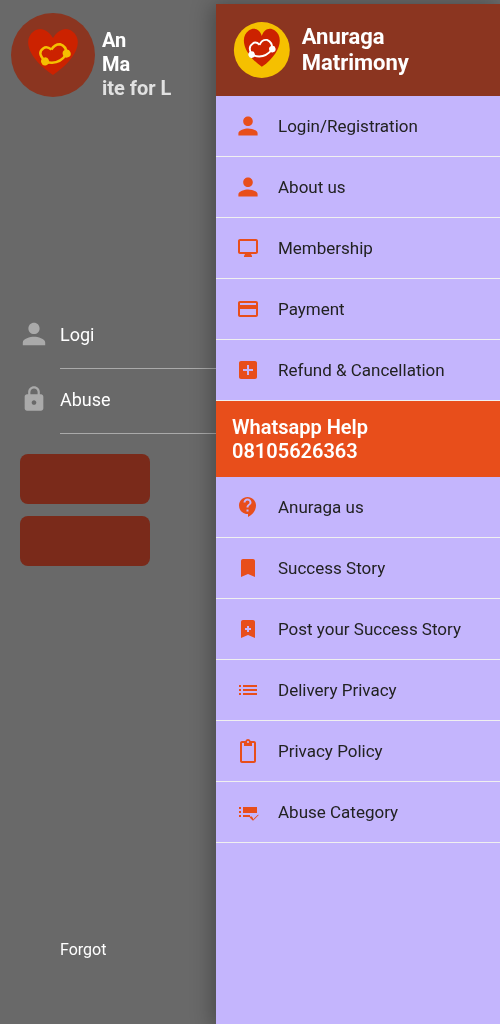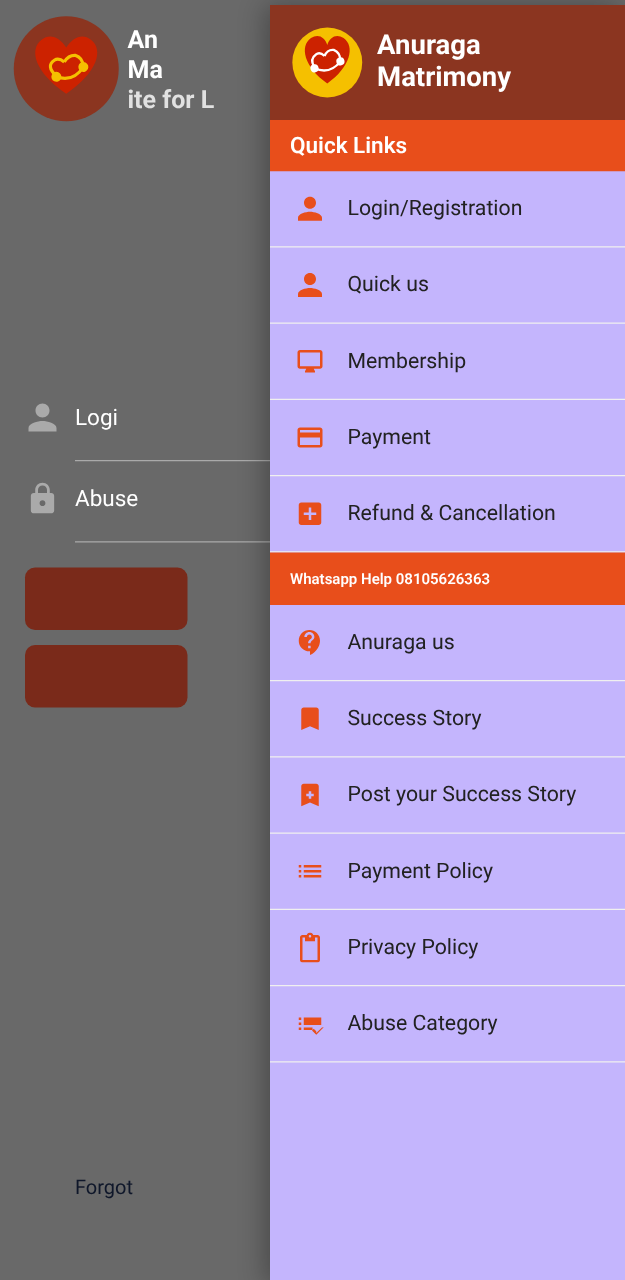--- a/index.html
+++ b/index.html
@@ -31,21 +31,21 @@
       background: rgba(0,0,0,0.4);
       z-index: 1;
     }
 
     
     .bg-logo {
       position: absolute;
       top: 10px;
       left: 8px;
       display: flex;
-      align-items: center;
+      align-items: flex-end;
       z-index: 2;
     }
 
     .bg-logo-heart {
       width: 90px;
       height: 90px;
     }
 
     .bg-logo-text {
       color: white;
@@ -82,21 +82,21 @@
     }
     .bg-divider {
       border: none;
       border-bottom: 1px solid #aaa;
       margin-top: 4px;
       margin-left: 40px;
       margin-bottom: 16px;
     }
 
     .bg-forgot {
-      color: #0f172a;
+      color: #ffffff;
       font-size: 16px;
       position: absolute;
       top: 940px;
       left: 60px;
       z-index: 2;
     }
 
     
     .drawer {
       position: absolute;
@@ -172,21 +172,21 @@
     .menu-label {
       font-size: 17px;
       color: #222;
     }
 
     
     .whatsapp-banner {
       background: #E84E1B;
       padding: 14px 16px;
       color: white;
-      font-size: 12px;
+      font-size: 20px;
       font-weight: 600;
       display: flex;
       align-items: flex-start;
     }
 
     
     svg {
       display: block;
     }
   </style>
@@ -247,40 +247,39 @@
           <path d="M21 13 Q25 8, 30 10 Q35 14, 33 20" stroke="#fff" stroke-width="2" fill="none"></path>
           <circle cx="10" cy="21" r="3.5" fill="#fff"></circle>
           <circle cx="33" cy="21" r="3.5" fill="#fff"></circle>
           <path d="M10 21 Q21 30, 33 21" stroke="#fff" stroke-width="2" fill="none"></path>
         </g>
       </svg>
       <div class="drawer-header-title">Anuraga Matrimony</div>
     </div>
   </div>
 
-  <div class="quick-links-header">Quick Links</div>
 
   <ul class="menu-list">
 
     <li class="menu-item">
       <span class="menu-icon">
         <svg width="24" height="24" viewBox="0 0 24 24" fill="#E84E1B">
             <path d="M12 12c2.7 0 4.8-2.1 4.8-4.8S14.7 2.4 12 2.4 7.2 4.5 7.2 7.2 9.3 12 12 12zm0 2.4c-3.2 0-9.6 1.6-9.6 4.8v2.4h19.2v-2.4c0-3.2-6.4-4.8-9.6-4.8z"></path>
           </svg>
       </span>
       <span class="menu-label">Login/Registration</span>
     </li>
 
     <li class="menu-item">
       <span class="menu-icon">
         <svg width="24" height="24" viewBox="0 0 24 24" fill="#E84E1B">
             <path d="M12 12c2.7 0 4.8-2.1 4.8-4.8S14.7 2.4 12 2.4 7.2 4.5 7.2 7.2 9.3 12 12 12zm0 2.4c-3.2 0-9.6 1.6-9.6 4.8v2.4h19.2v-2.4c0-3.2-6.4-4.8-9.6-4.8z"></path>
           </svg>
       </span>
-      <span class="menu-label">Quick us</span>
+      <span class="menu-label">About us</span>
     </li>
 
     <li class="menu-item">
       <span class="menu-icon">
         <svg width="24" height="24" viewBox="0 0 24 24" fill="#E84E1B">
             <path d="M20 3H4c-1.1 0-2 .9-2 2v11c0 1.1.9 2 2 2h5l-1 2v1h8v-1l-1-2h5c1.1 0 2-.9 2-2V5c0-1.1-.9-2-2-2zm0 13H4V5h16v11z"></path>
           </svg>
       </span>
       <span class="menu-label">Membership</span>
     </li>
@@ -336,21 +335,21 @@
       </span>
       <span class="menu-label">Post your Success Story</span>
     </li>
 
     <li class="menu-item">
       <span class="menu-icon">
         <svg width="24" height="24" viewBox="0 0 24 24" fill="#E84E1B">
             <path d="M3 13h2v-2H3v2zm0 4h2v-2H3v2zm0-8h2V7H3v2zm4 4h14v-2H7v2zm0 4h14v-2H7v2zM7 7v2h14V7H7z"></path>
           </svg>
       </span>
-      <span class="menu-label">Payment Policy</span>
+      <span class="menu-label">Delivery Privacy</span>
     </li>
 
     <li class="menu-item">
       <span class="menu-icon">
         <svg width="24" height="24" viewBox="0 0 24 24" fill="#E84E1B">
             <path d="M18 2h-3.4C14.2.84 13.2 0 12 0s-2.2.84-2.6 2H6C4.9 2 4 2.9 4 4v18c0 1.1.9 2 2 2h12c1.1 0 2-.9 2-2V4c0-1.1-.9-2-2-2zm-6 0c.55 0 1 .45 1 1s-.45 1-1 1-1-.45-1-1 .45-1 1-1zm6 20H6V4h2v3h8V4h2v18z"></path>
           </svg>
       </span>
       <span class="menu-label">Privacy Policy</span>
     </li>

